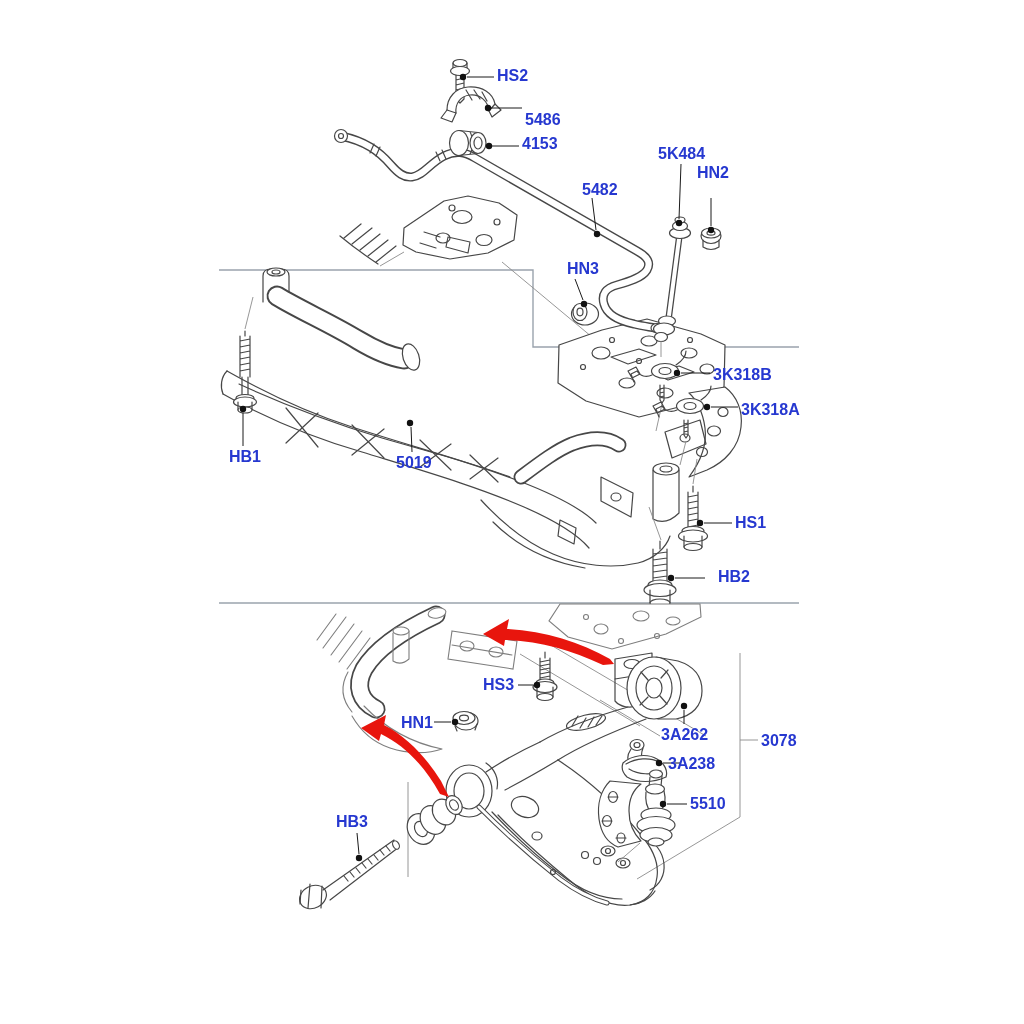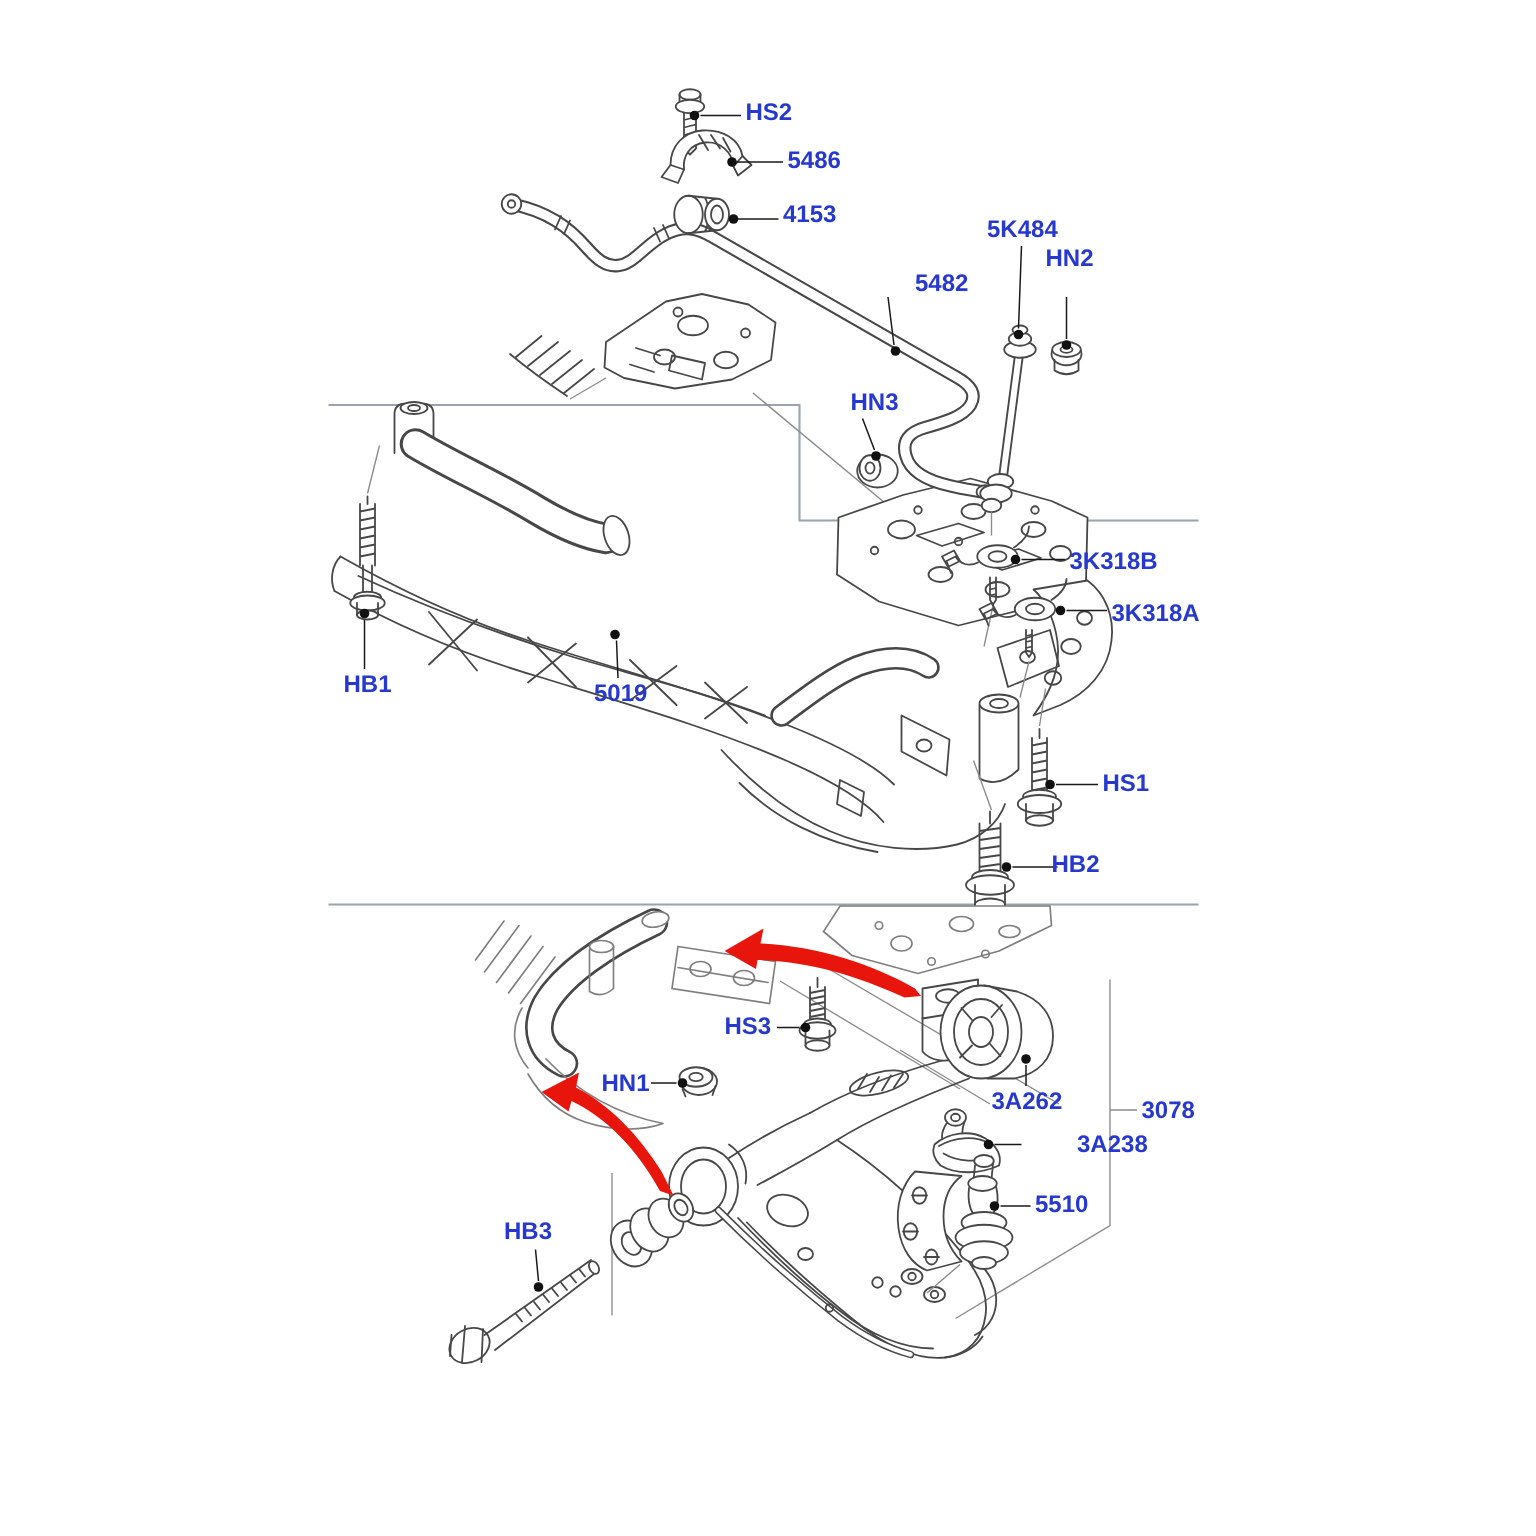--- a/index.html
+++ b/index.html
@@ -302,32 +302,32 @@
     <circle class="dot" cx="537" cy="685" r="3.2"></circle>
     <circle class="dot" cx="455" cy="722" r="3.2"></circle>
     <circle class="dot" cx="684" cy="706" r="3.2"></circle>
     <circle class="dot" cx="659" cy="763" r="3.2"></circle>
     <circle class="dot" cx="663" cy="804" r="3.2"></circle>
     <circle class="dot" cx="359" cy="858" r="3.2"></circle>
   </g>
 </svg>
 
   <div class="part-label" style="left:497px;top:68px">HS2</div>
-  <div class="part-label" style="left:525px;top:100px">5486</div>
+  <div class="part-label" style="left:525px;top:112px">5486</div>
   <div class="part-label" style="left:522px;top:136px">4153</div>
-  <div class="part-label" style="left:610px;top:182px">5482</div>
+  <div class="part-label" style="left:582px;top:182px">5482</div>
   <div class="part-label" style="left:658px;top:146px">5K484</div>
   <div class="part-label" style="left:697px;top:165px">HN2</div>
   <div class="part-label" style="left:567px;top:261px">HN3</div>
   <div class="part-label" style="left:713px;top:367px">3K318B</div>
   <div class="part-label" style="left:741px;top:402px">3K318A</div>
   <div class="part-label" style="left:229px;top:449px">HB1</div>
   <div class="part-label" style="left:396px;top:455px">5019</div>
   <div class="part-label" style="left:735px;top:515px">HS1</div>
-  <div class="part-label" style="left:701px;top:569px">HB2</div>
+  <div class="part-label" style="left:718px;top:569px">HB2</div>
   <div class="part-label" style="left:483px;top:677px">HS3</div>
   <div class="part-label" style="left:401px;top:715px">HN1</div>
   <div class="part-label" style="left:661px;top:727px">3A262</div>
   <div class="part-label" style="left:761px;top:733px">3078</div>
-  <div class="part-label" style="left:718px;top:756px">3A238</div>
+  <div class="part-label" style="left:668px;top:756px">3A238</div>
   <div class="part-label" style="left:690px;top:796px">5510</div>
   <div class="part-label" style="left:336px;top:814px">HB3</div>
 </div>
 
 </body></html>

